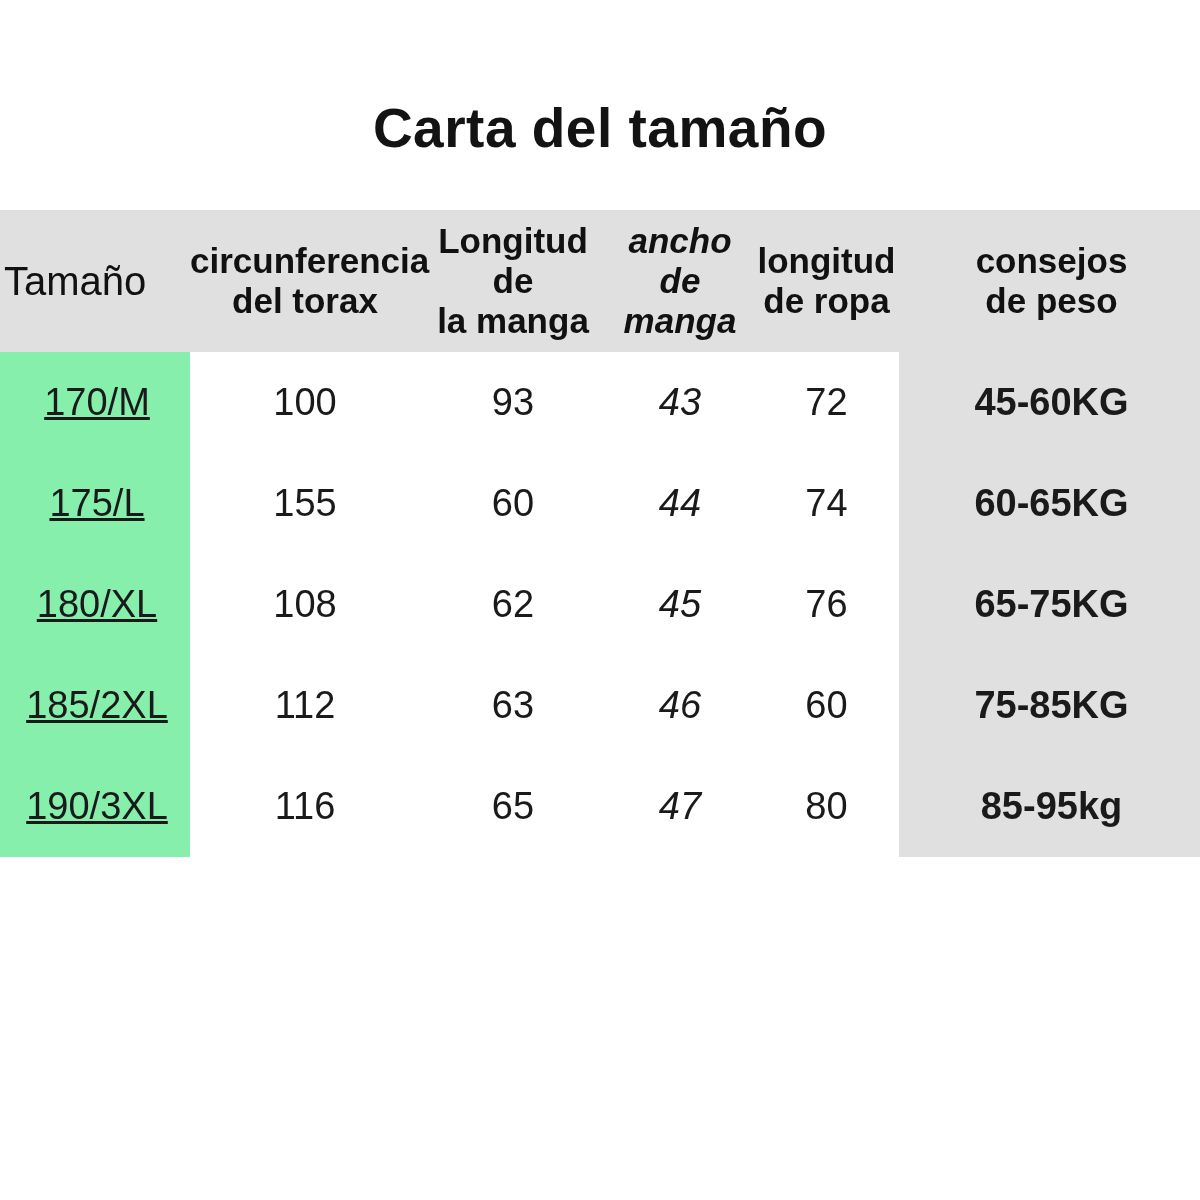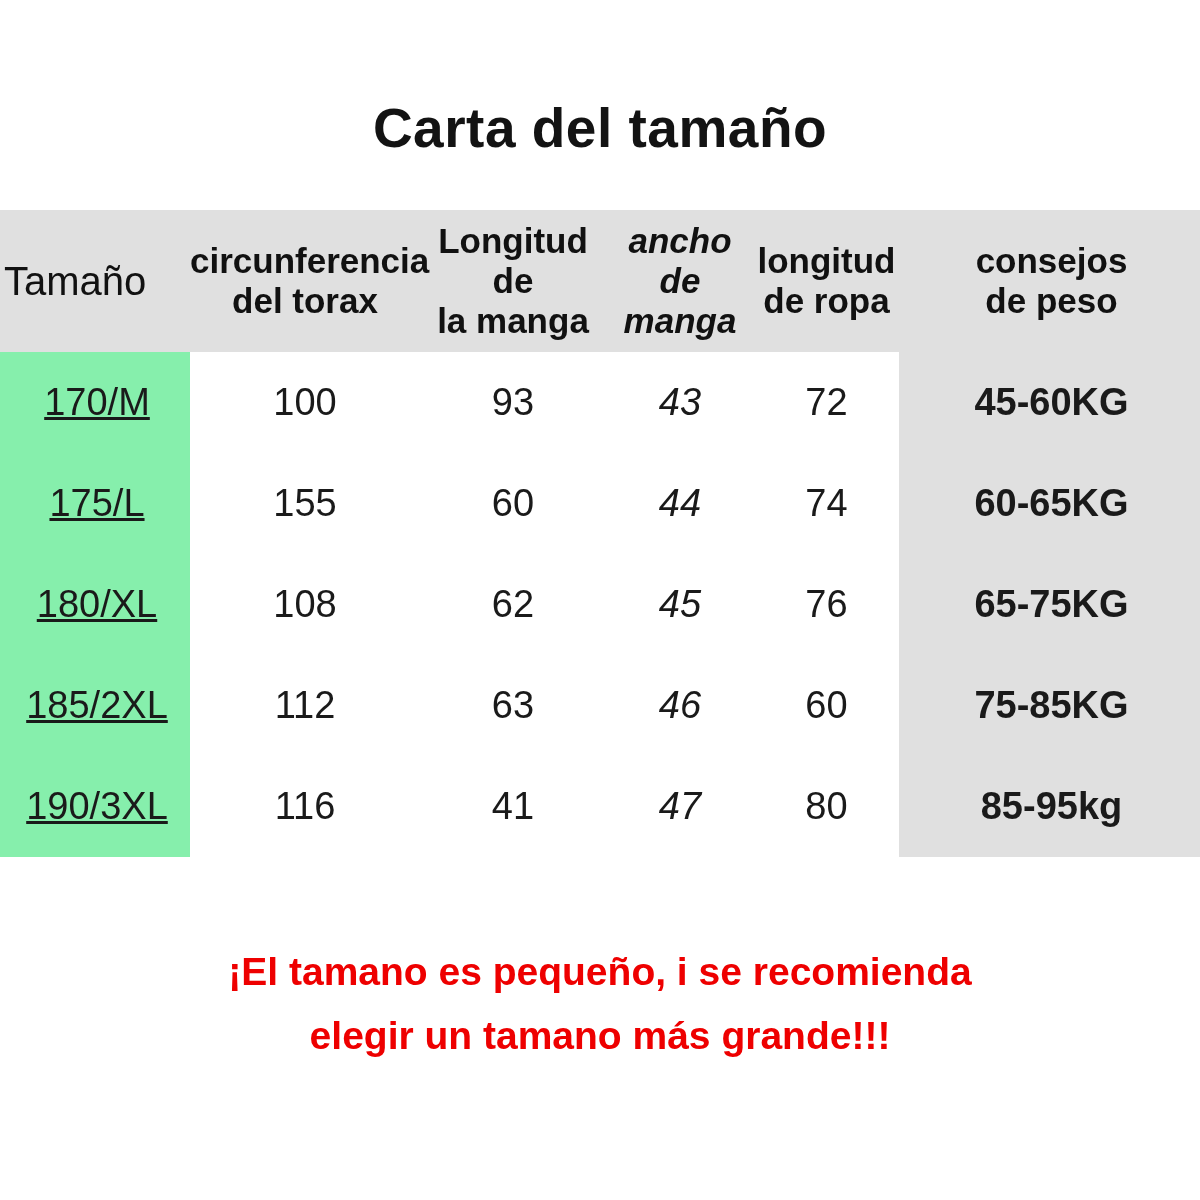--- a/index.html
+++ b/index.html
@@ -187,27 +187,23 @@
           <td class="c1">112</td>
           <td class="c2">63</td>
           <td class="c3">46</td>
           <td class="c4">60</td>
           <td class="c5 col-weight">75-85KG</td>
         </tr>
 
         <tr class="body-row">
           <td class="c0 col-size">190/3XL</td>
           <td class="c1">116</td>
-          <td class="c2">41</td>
+          <td class="c2">65</td>
           <td class="c3">47</td>
           <td class="c4">80</td>
           <td class="c5 col-weight">85-95kg</td>
         </tr>
       </tbody>
     </table>
   </div>
 
-  <div class="note">
-    <span class="line">¡El tamano es pequeño, i se recomienda</span>
-    <span class="line">elegir un tamano más grande!!!</span>
-  </div>
 
 </div>
 
 </body></html>

